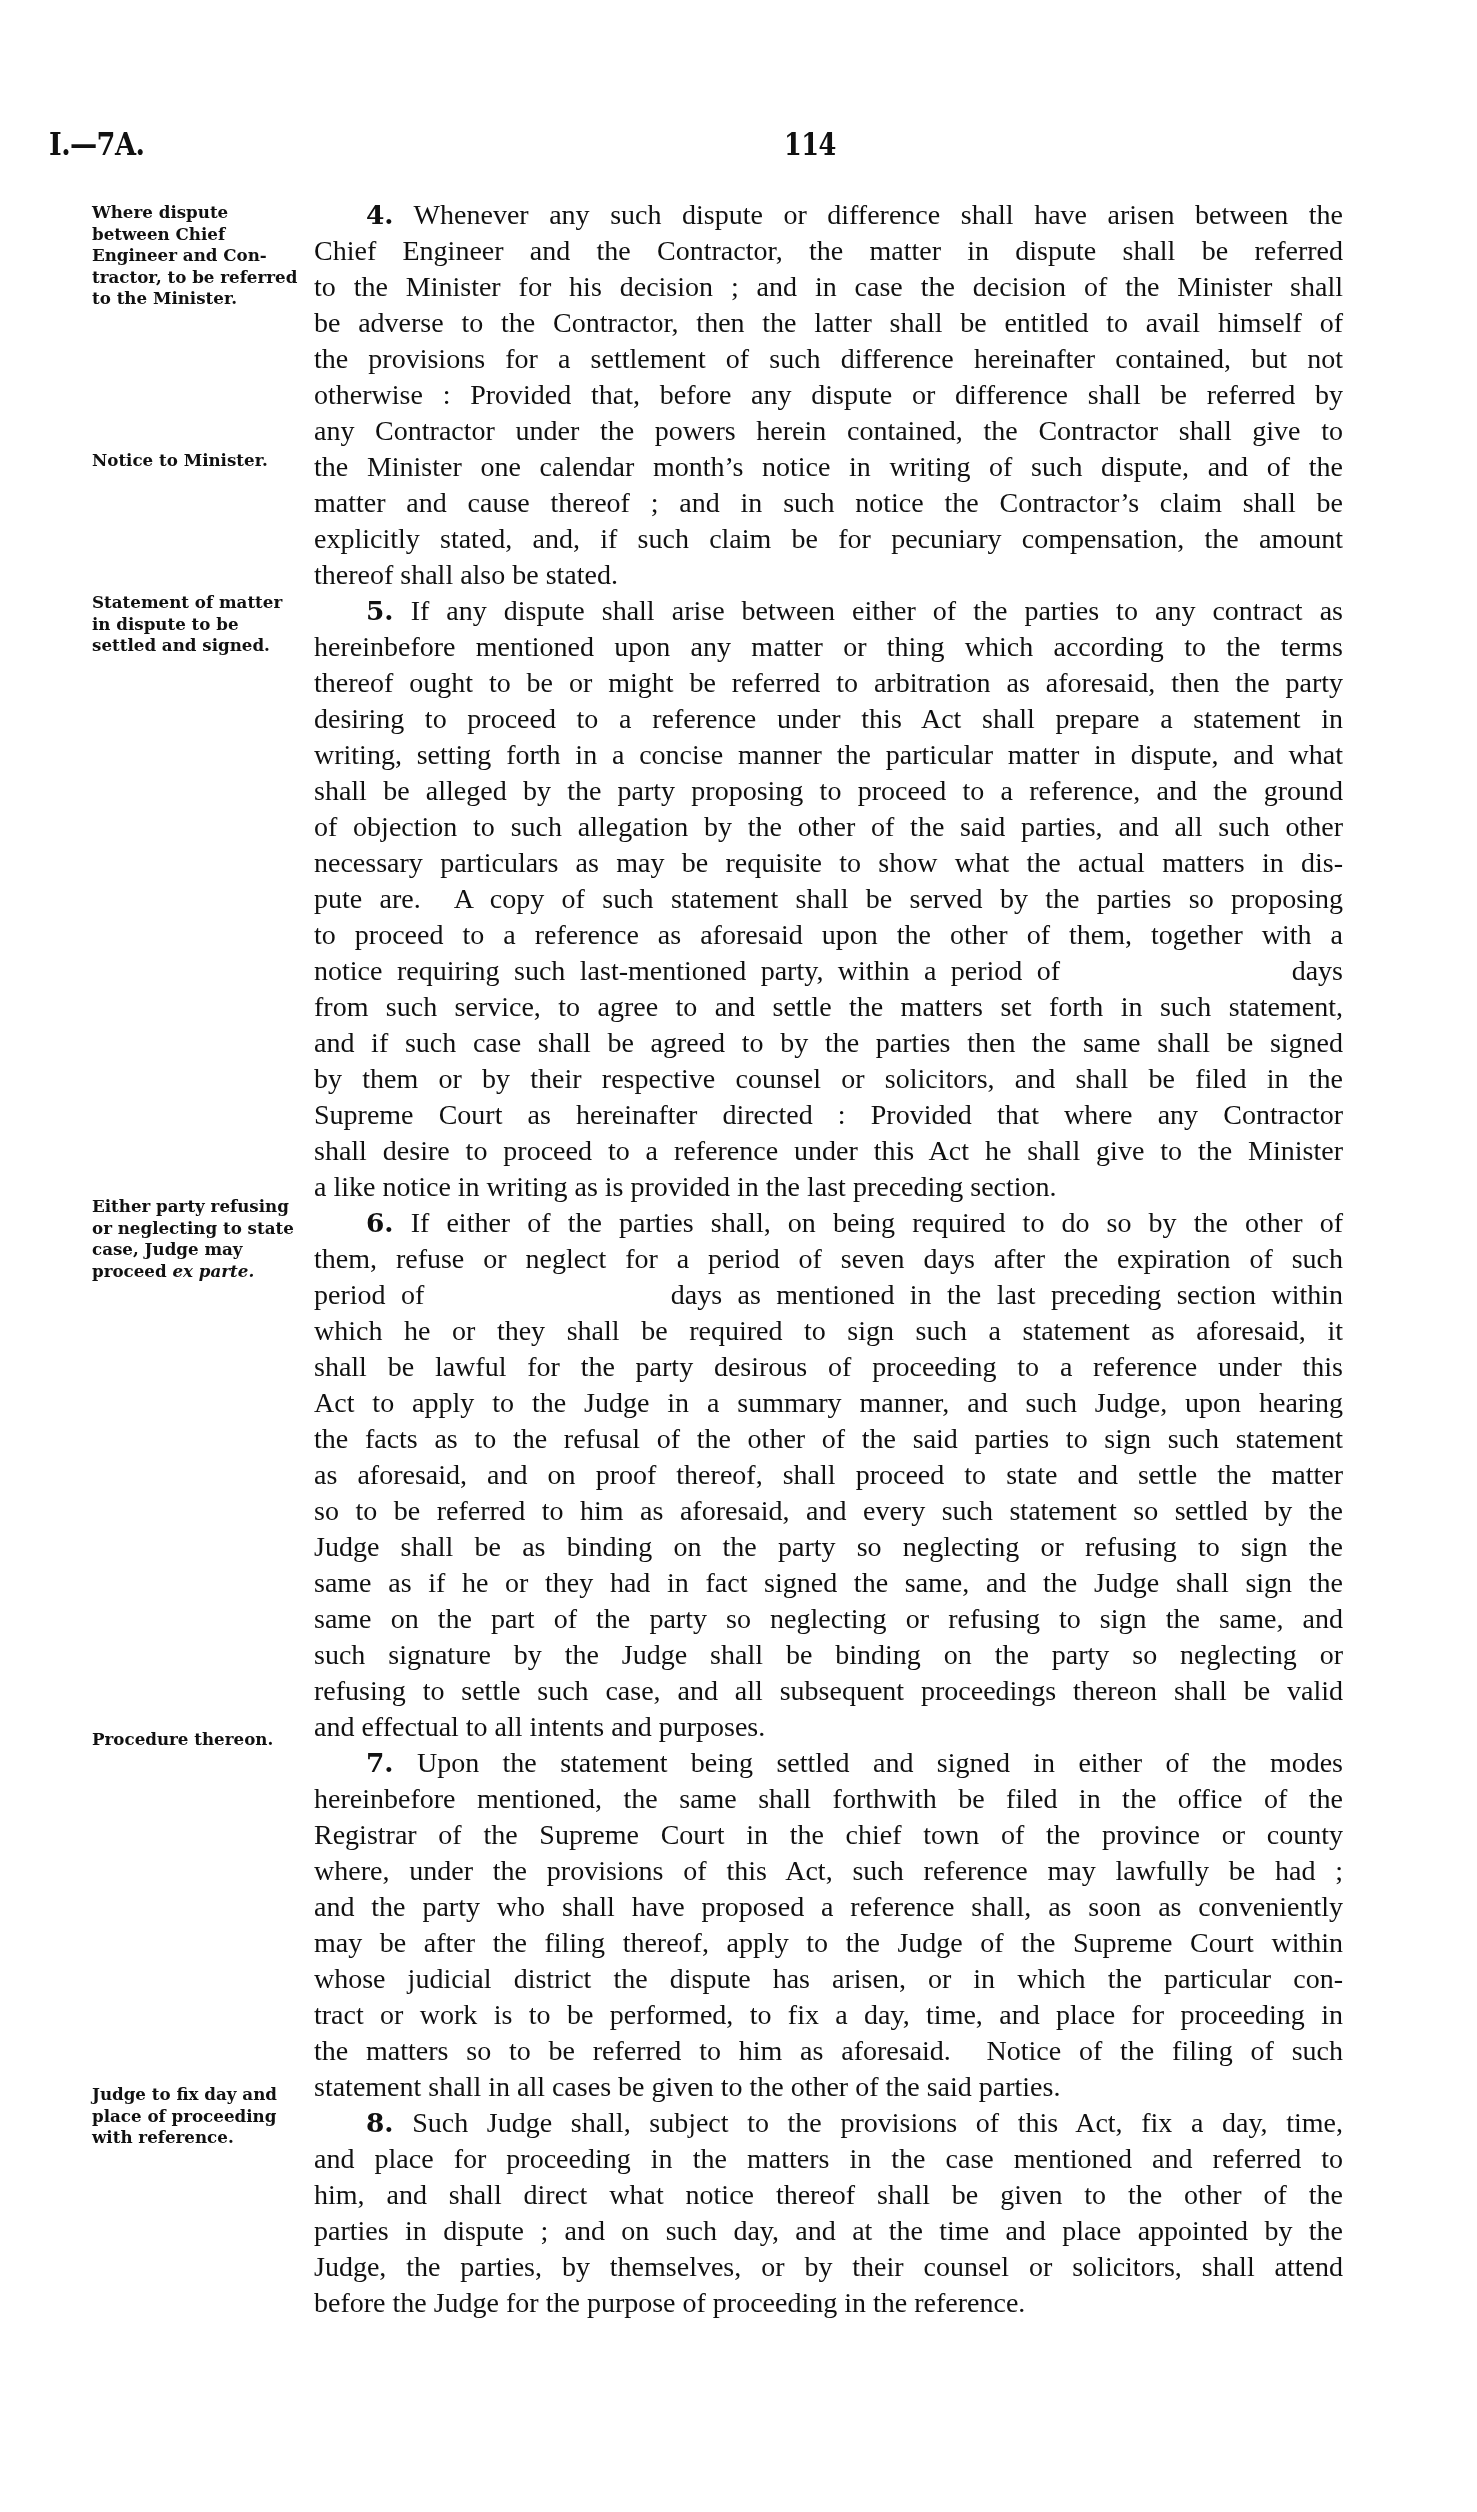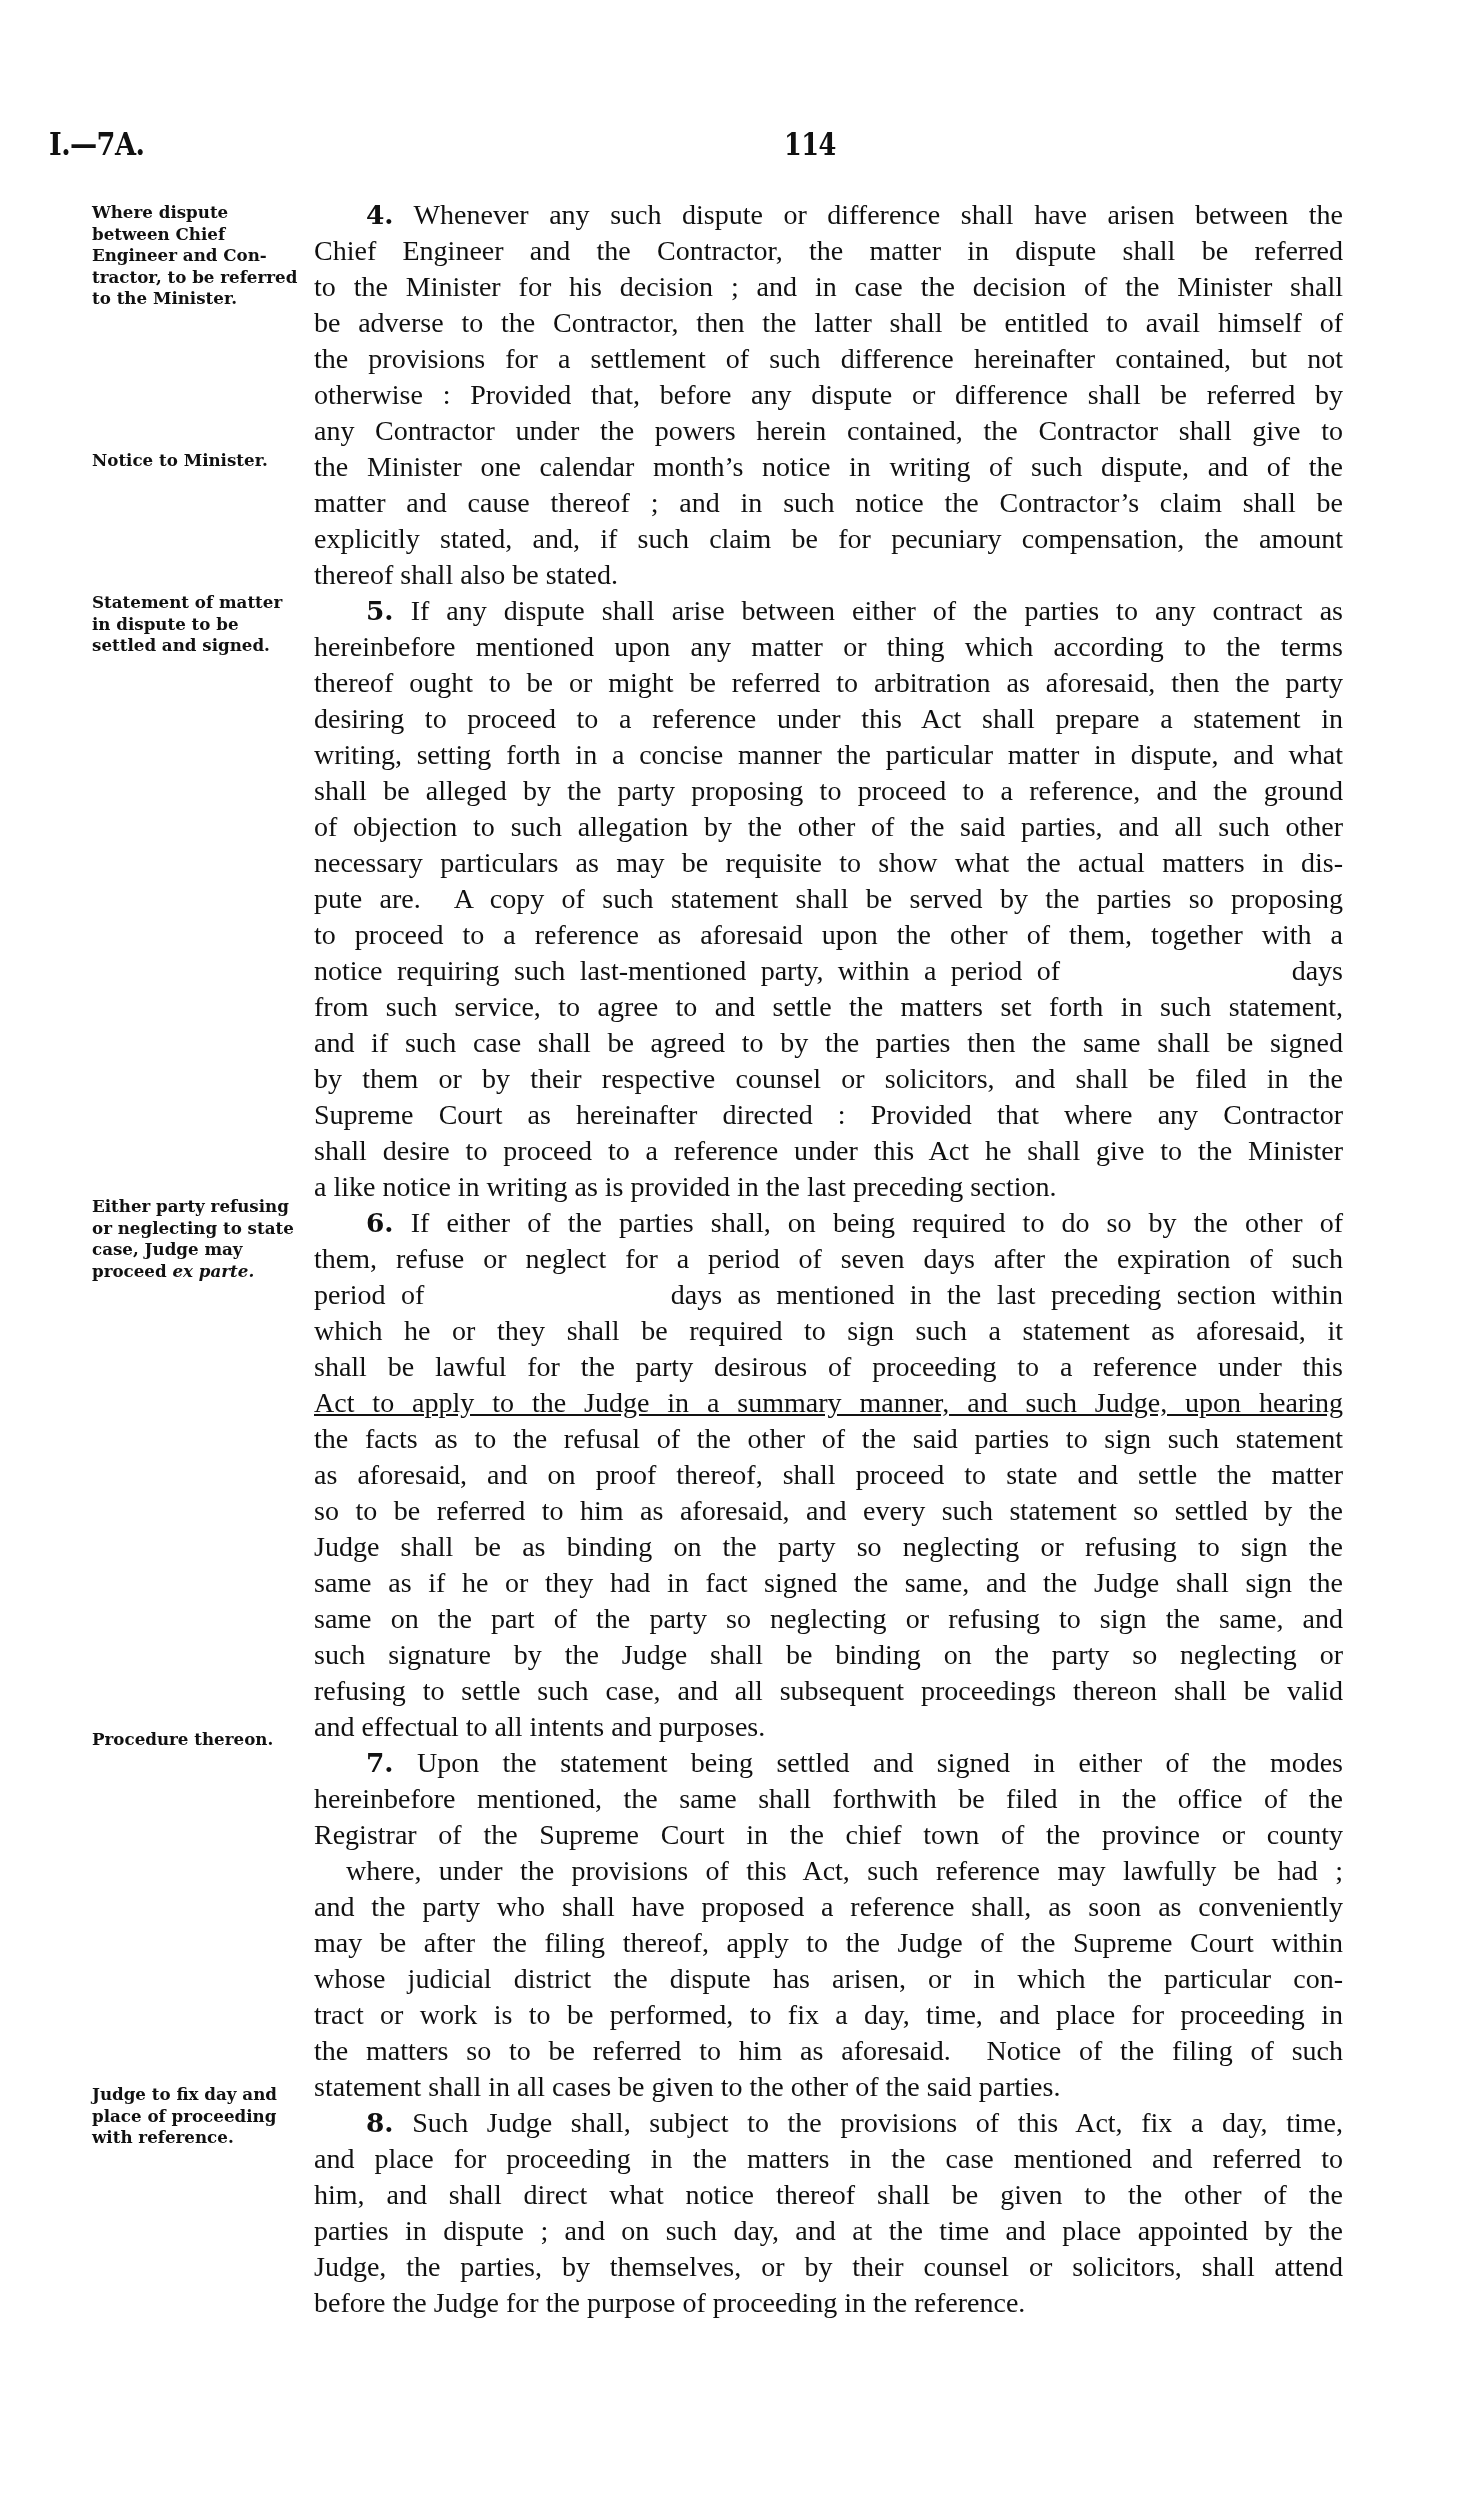--- a/index.html
+++ b/index.html
@@ -91,36 +91,36 @@
         <div class="line"><span style="white-space: pre;">Supreme Court as hereinafter directed : Provided that where any Contractor</span></div>
         <div class="line"><span style="white-space: pre;">shall desire to proceed to a reference under this Act he shall give to the Minister</span></div>
         <div class="line last"><span style="white-space: pre;">a like notice in writing as is provided in the last preceding section.</span></div>
       </div>
       <div class="para">
         <div class="line"><span class="secnum">6.</span> <span style="white-space: pre;">If either of the parties shall, on being required to do so by the other of</span></div>
         <div class="line"><span style="white-space: pre;">them, refuse or neglect for a period of seven days after the expiration of such</span></div>
         <div class="line"><span style="white-space: pre;">period of                days as mentioned in the last preceding section within</span></div>
         <div class="line"><span style="white-space: pre;">which he or they shall be required to sign such a statement as aforesaid, it</span></div>
         <div class="line"><span style="white-space: pre;">shall be lawful for the party desirous of proceeding to a reference under this</span></div>
-        <div class="line"><span style="white-space: pre; text-decoration: underline;">Act to apply to the Judge in a summary manner, and such Judge, upon hearing</span></div>
+        <div class="line"><span style="white-space: pre;">Act to apply to the Judge in a summary manner, and such Judge, upon hearing</span></div>
         <div class="line"><span style="white-space: pre;">the facts as to the refusal of the other of the said parties to sign such statement</span></div>
         <div class="line"><span style="white-space: pre;">as aforesaid, and on proof thereof, shall proceed to state and settle the matter</span></div>
         <div class="line"><span style="white-space: pre; margin-top: 32px;">so to be referred to him as aforesaid, and every such statement so settled by the</span></div>
         <div class="line"><span style="white-space: pre;">Judge shall be as binding on the party so neglecting or refusing to sign the</span></div>
         <div class="line"><span style="white-space: pre;">same as if he or they had in fact signed the same, and the Judge shall sign the</span></div>
         <div class="line"><span style="white-space: pre;">same on the part of the party so neglecting or refusing to sign the same, and</span></div>
         <div class="line"><span style="white-space: pre;">such signature by the Judge shall be binding on the party so neglecting or</span></div>
         <div class="line"><span style="white-space: pre;">refusing to settle such case, and all subsequent proceedings thereon shall be valid</span></div>
         <div class="line last"><span style="white-space: pre;">and effectual to all intents and purposes.</span></div>
       </div>
       <div class="para">
         <div class="line"><span class="secnum">7.</span> <span style="white-space: pre;">Upon the statement being settled and signed in either of the modes</span></div>
         <div class="line"><span style="white-space: pre;">hereinbefore mentioned, the same shall forthwith be filed in the office of the</span></div>
         <div class="line"><span style="white-space: pre;">Registrar of the Supreme Court in the chief town of the province or county</span></div>
-        <div class="line"><span style="white-space: pre; margin-left: 32px;">where, under the provisions of this Act, such reference may lawfully be had ;</span></div>
+        <div class="line"><span style="white-space: pre;">where, under the provisions of this Act, such reference may lawfully be had ;</span></div>
         <div class="line"><span style="white-space: pre;">and the party who shall have proposed a reference shall, as soon as conveniently</span></div>
         <div class="line"><span style="white-space: pre;">may be after the filing thereof, apply to the Judge of the Supreme Court within</span></div>
         <div class="line"><span style="white-space: pre;">whose judicial district the dispute has arisen, or in which the particular con-</span></div>
         <div class="line"><span style="white-space: pre;">tract or work is to be performed, to fix a day, time, and place for proceeding in</span></div>
         <div class="line"><span style="white-space: pre;">the matters so to be referred to him as aforesaid.  Notice of the filing of such</span></div>
         <div class="line last"><span style="white-space: pre;">statement shall in all cases be given to the other of the said parties.</span></div>
       </div>
       <div class="para">
         <div class="line"><span class="secnum">8.</span> <span style="white-space: pre;">Such Judge shall, subject to the provisions of this Act, fix a day, time,</span></div>
         <div class="line"><span style="white-space: pre;">and place for proceeding in the matters in the case mentioned and referred to</span></div>

